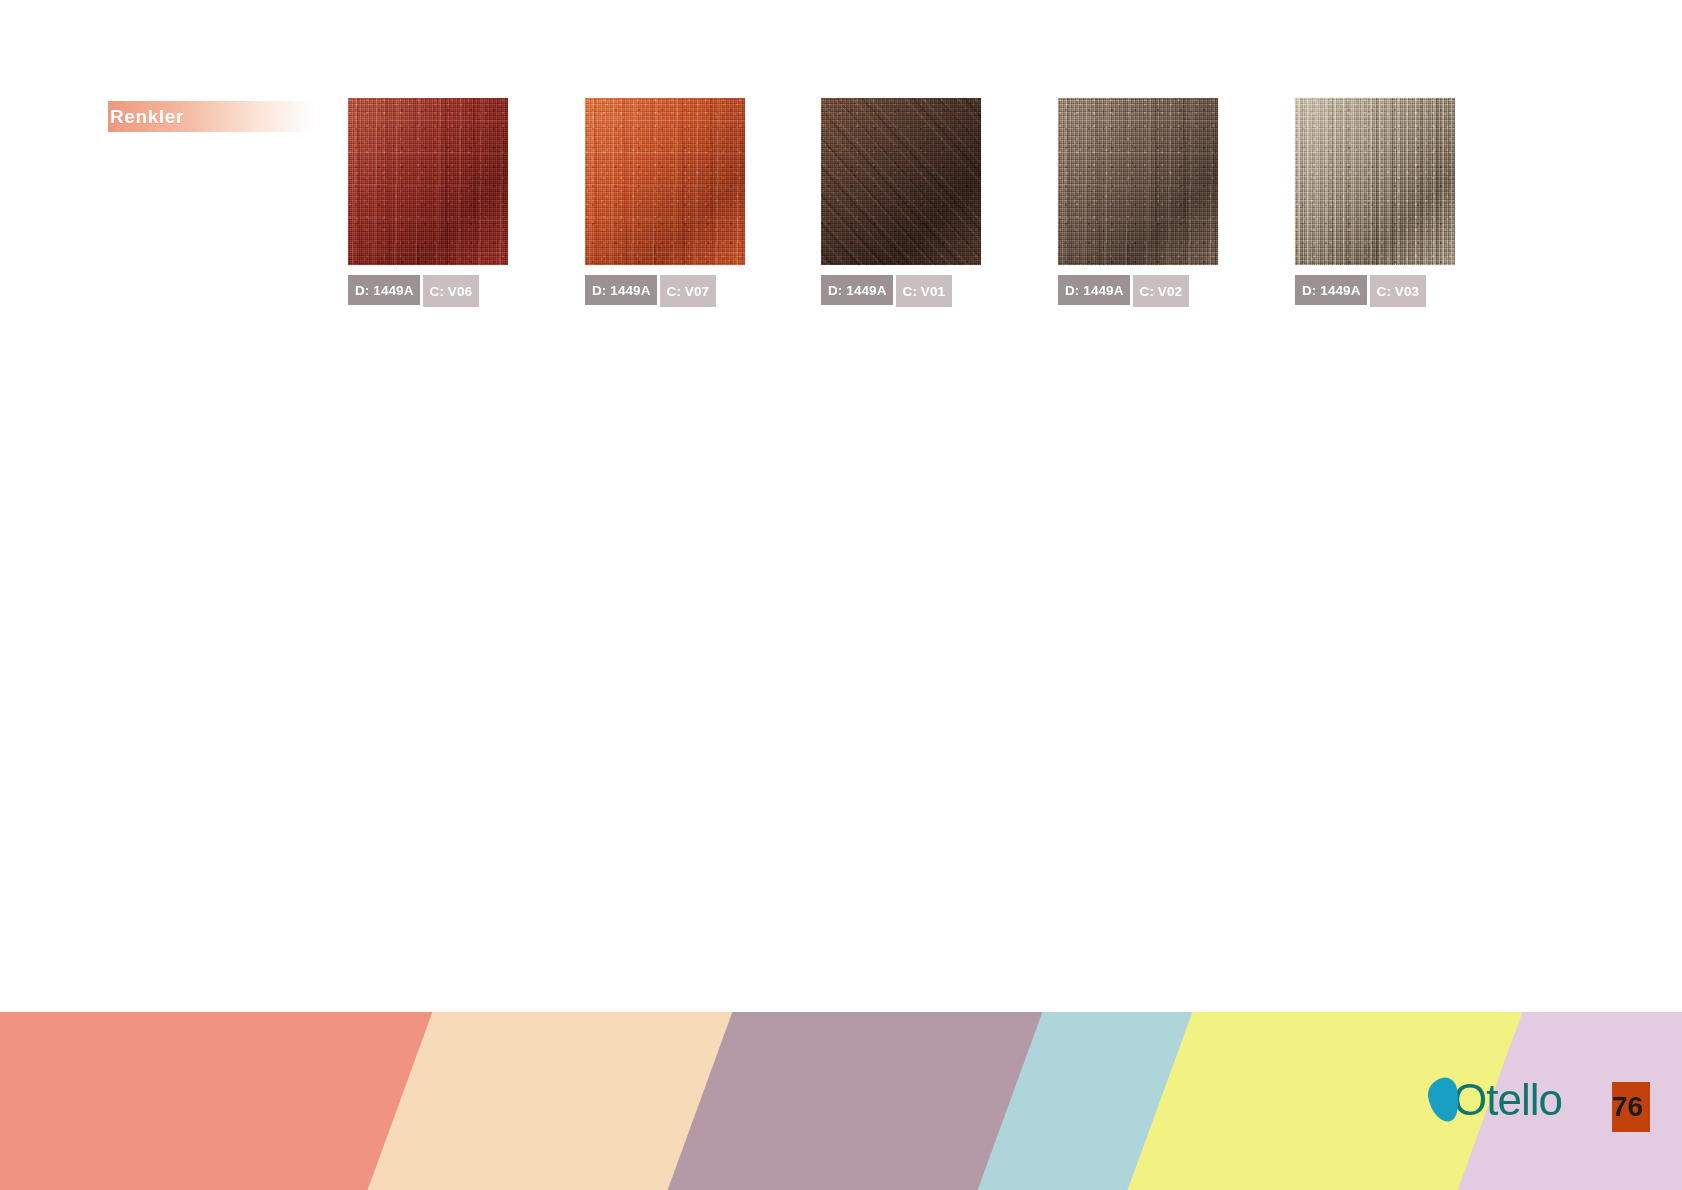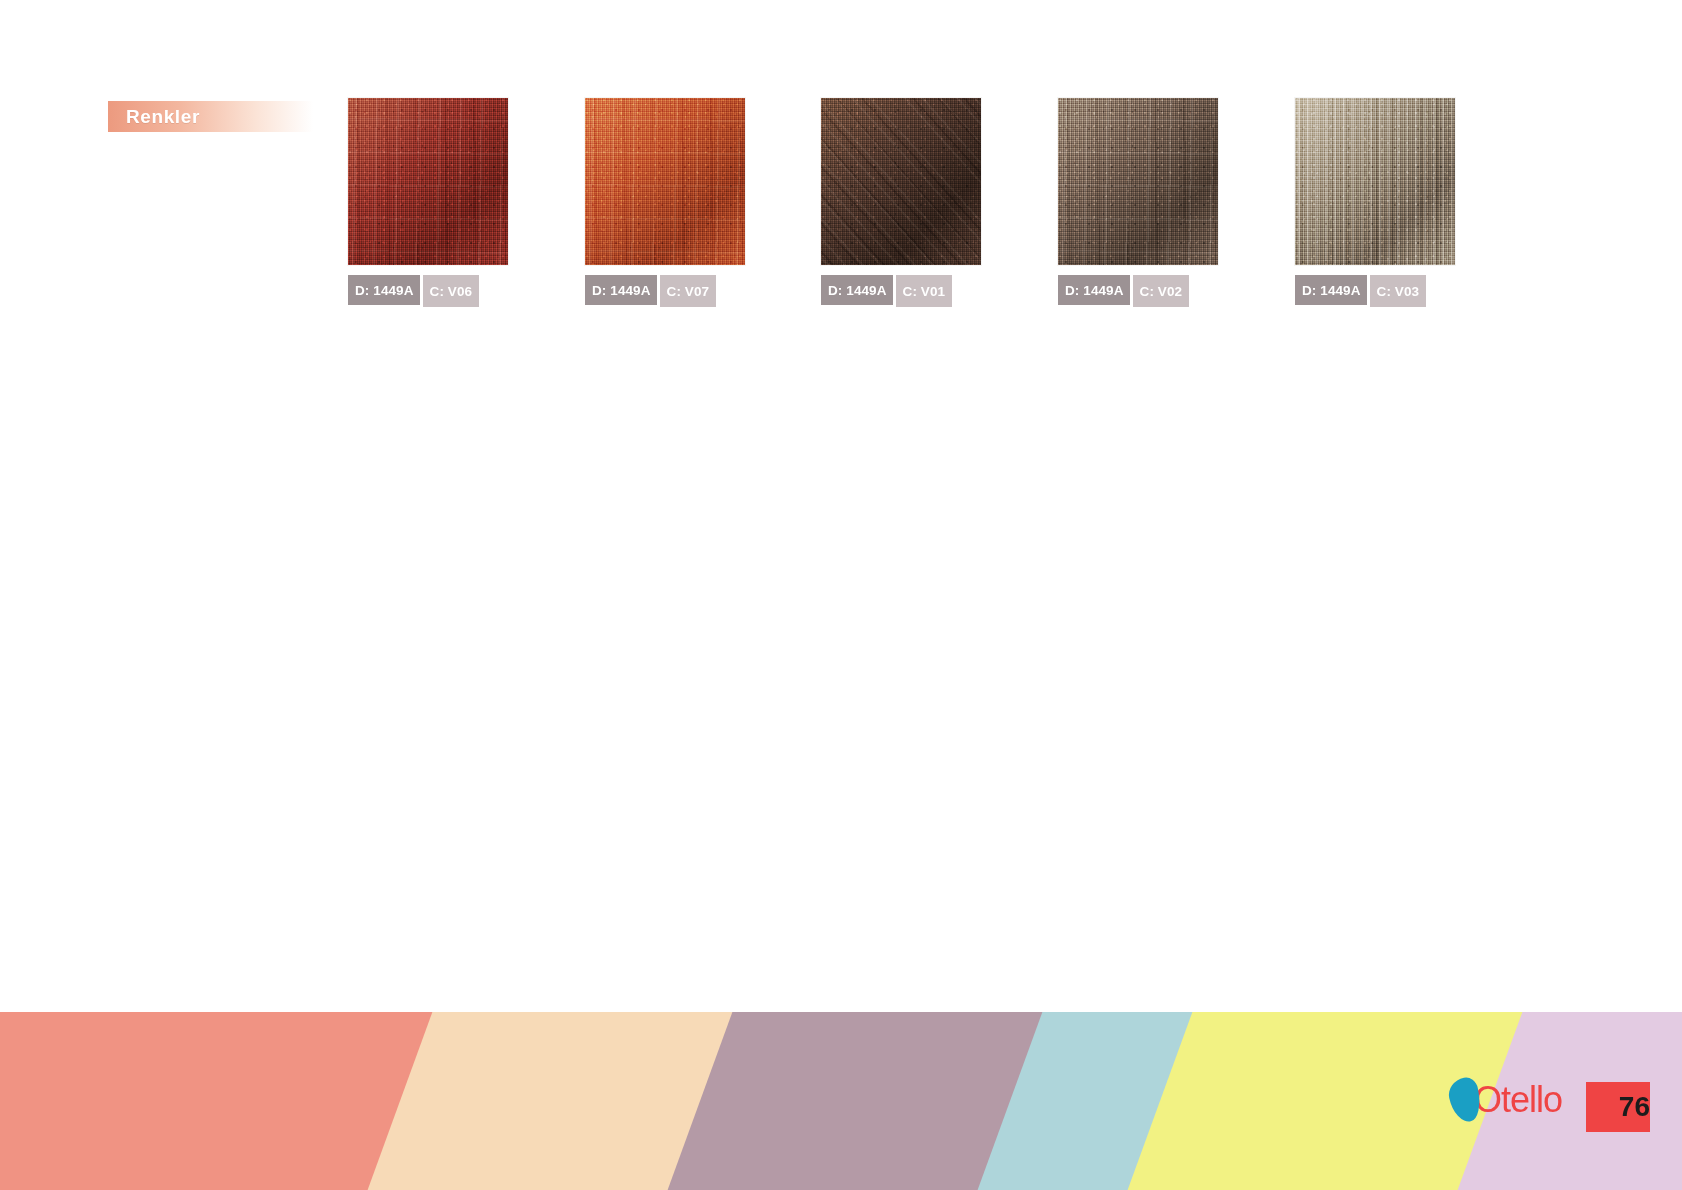--- a/index.html
+++ b/index.html
@@ -12,21 +12,21 @@
 
   
   #renkler-label{
     position:absolute;left:108px;top:101px;
     width:205px;height:31px;
     background:linear-gradient(to right,#ec9a7f 0%,#f3b79f 35%,#fbe3d6 72%,#ffffff 100%);
     display:flex;align-items:center;
   }
   #renkler-label .txt{
     color:#ffffff;font-size:19px;font-weight:bold;
-    letter-spacing:.6px;padding-left:18px;
+    letter-spacing:.6px;padding-left:2px;
     text-shadow:0 1px 0 rgba(180,120,95,.25);
   }
 
   
   #swatch-row{
     position:absolute;left:348px;top:98px;
     width:1110px;height:205px;
   }
   .swatch-cell{
     position:absolute;top:0;width:162px;
@@ -115,28 +115,28 @@
     position:absolute;right:120px;bottom:62px;
     display:flex;align-items:center;height:56px;
   }
   #footer-logo .drop{
     width:30px;height:44px;margin-right:-6px;
     background:#1a9fc4;
     border-radius:62% 38% 46% 54% / 38% 30% 70% 62%;
     transform:rotate(-12deg);
   }
   #footer-logo .wordmark{
-    font-size:36px;line-height:44px;color:#ef4444;
+    font-size:44px;line-height:44px;color:#0f766e;
     letter-spacing:-1px;font-weight:normal;
     font-family:"Liberation Sans", sans-serif;
   }
   #page-number-box{
     position:absolute;right:32px;bottom:58px;
-    width:64px;height:50px;background:#ef4444;
-    display:flex;align-items:center;justify-content:flex-end;
+    width:38px;height:50px;background:#c2410c;
+    display:flex;align-items:center;justify-content:flex-start;
   }
   #page-number-box span{
     font-size:28px;font-weight:bold;color:#1c1c1c;
   }
 </style>
 </head>
 <body>
 
 <div id="renkler-label">
   <span class="txt">Renkler</span>

